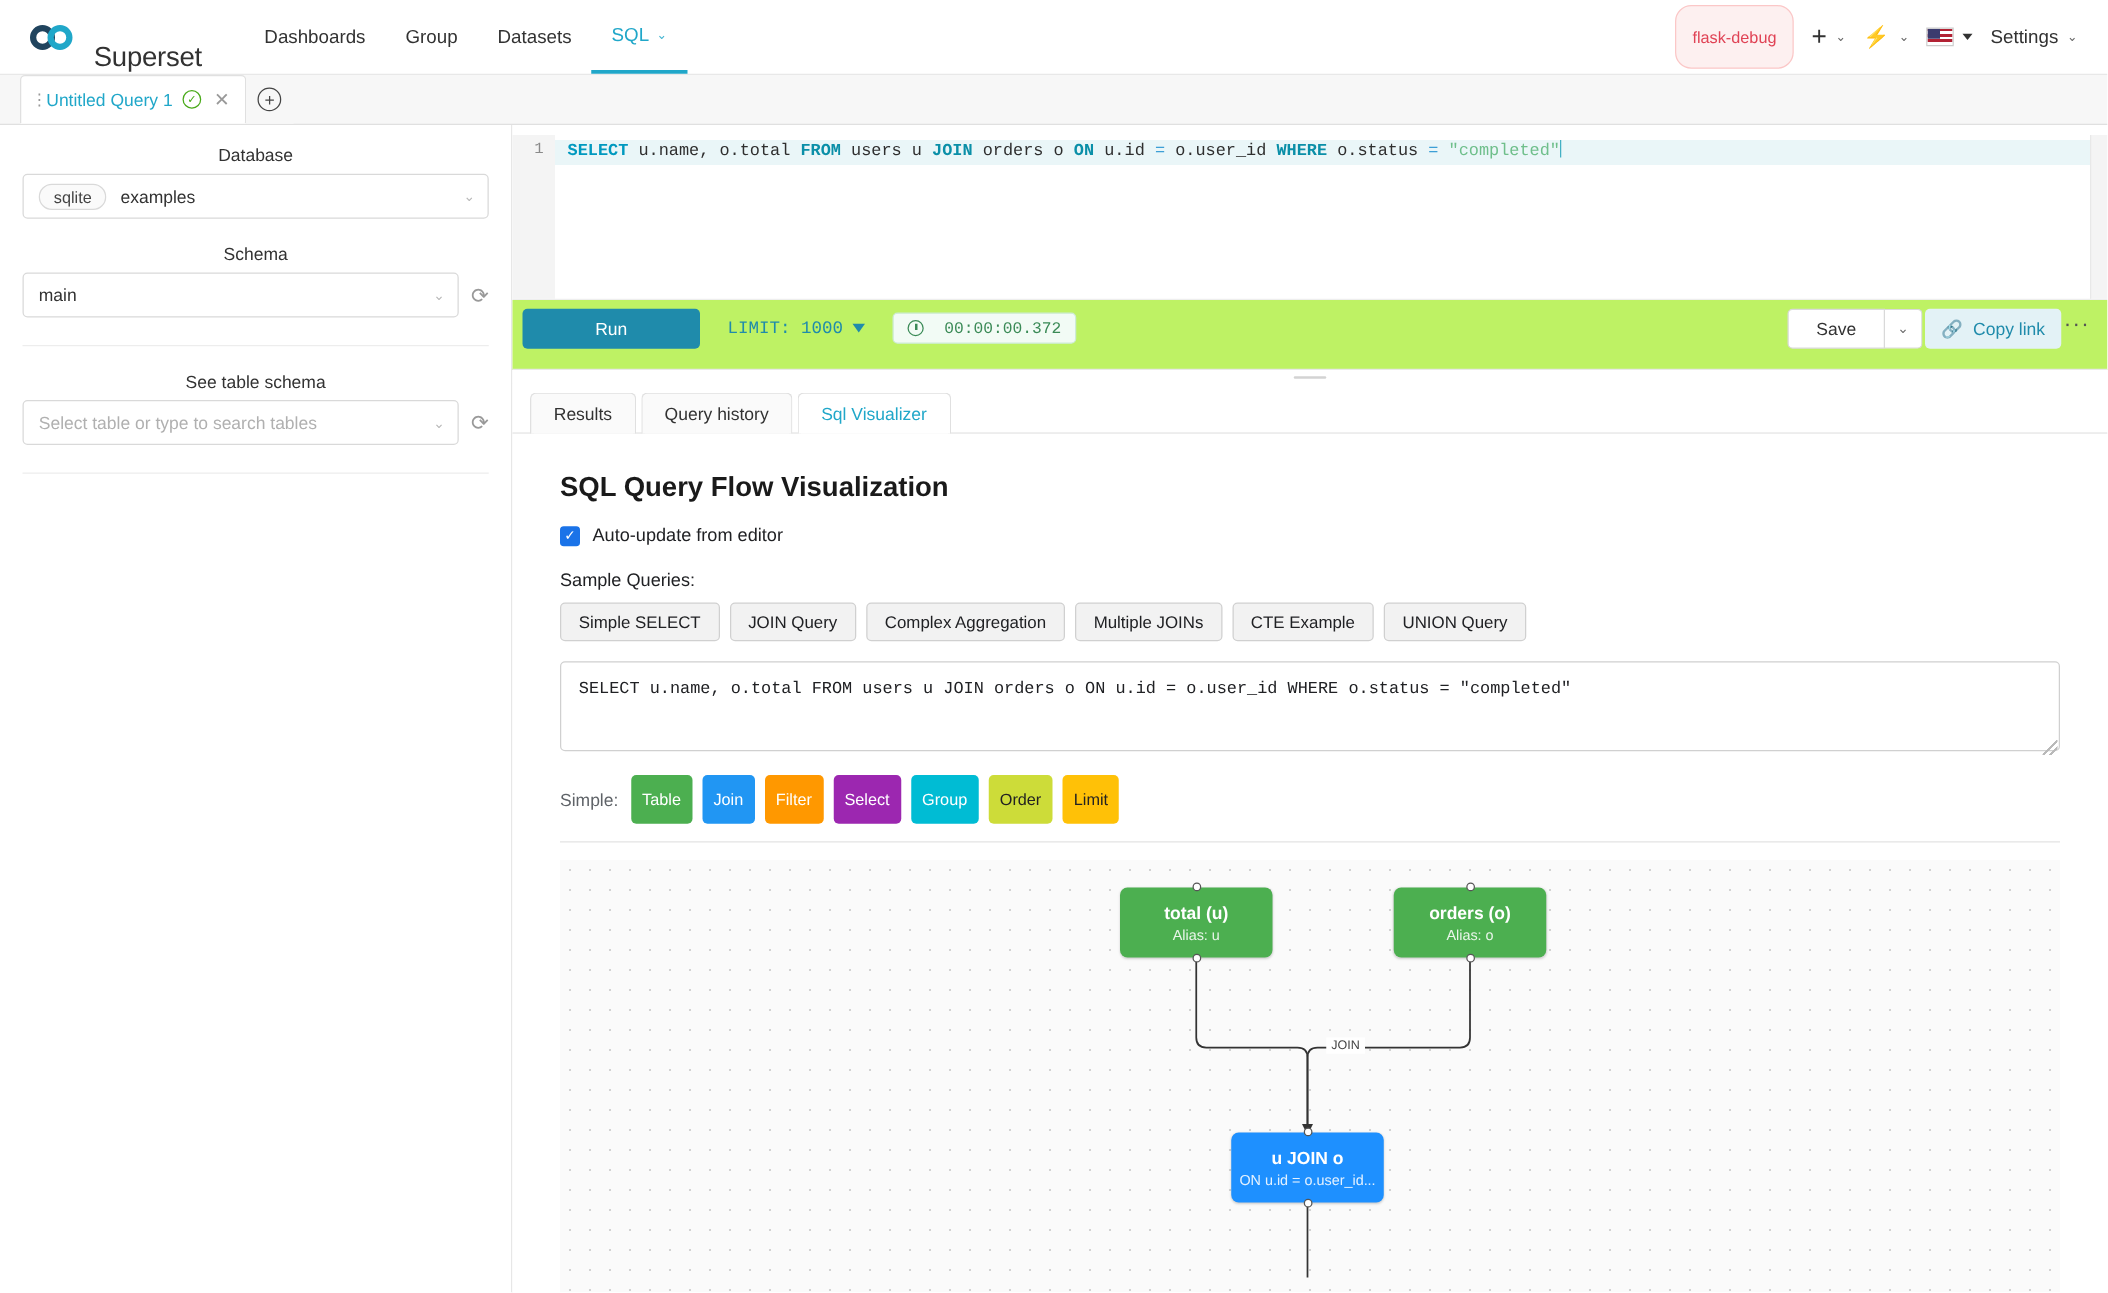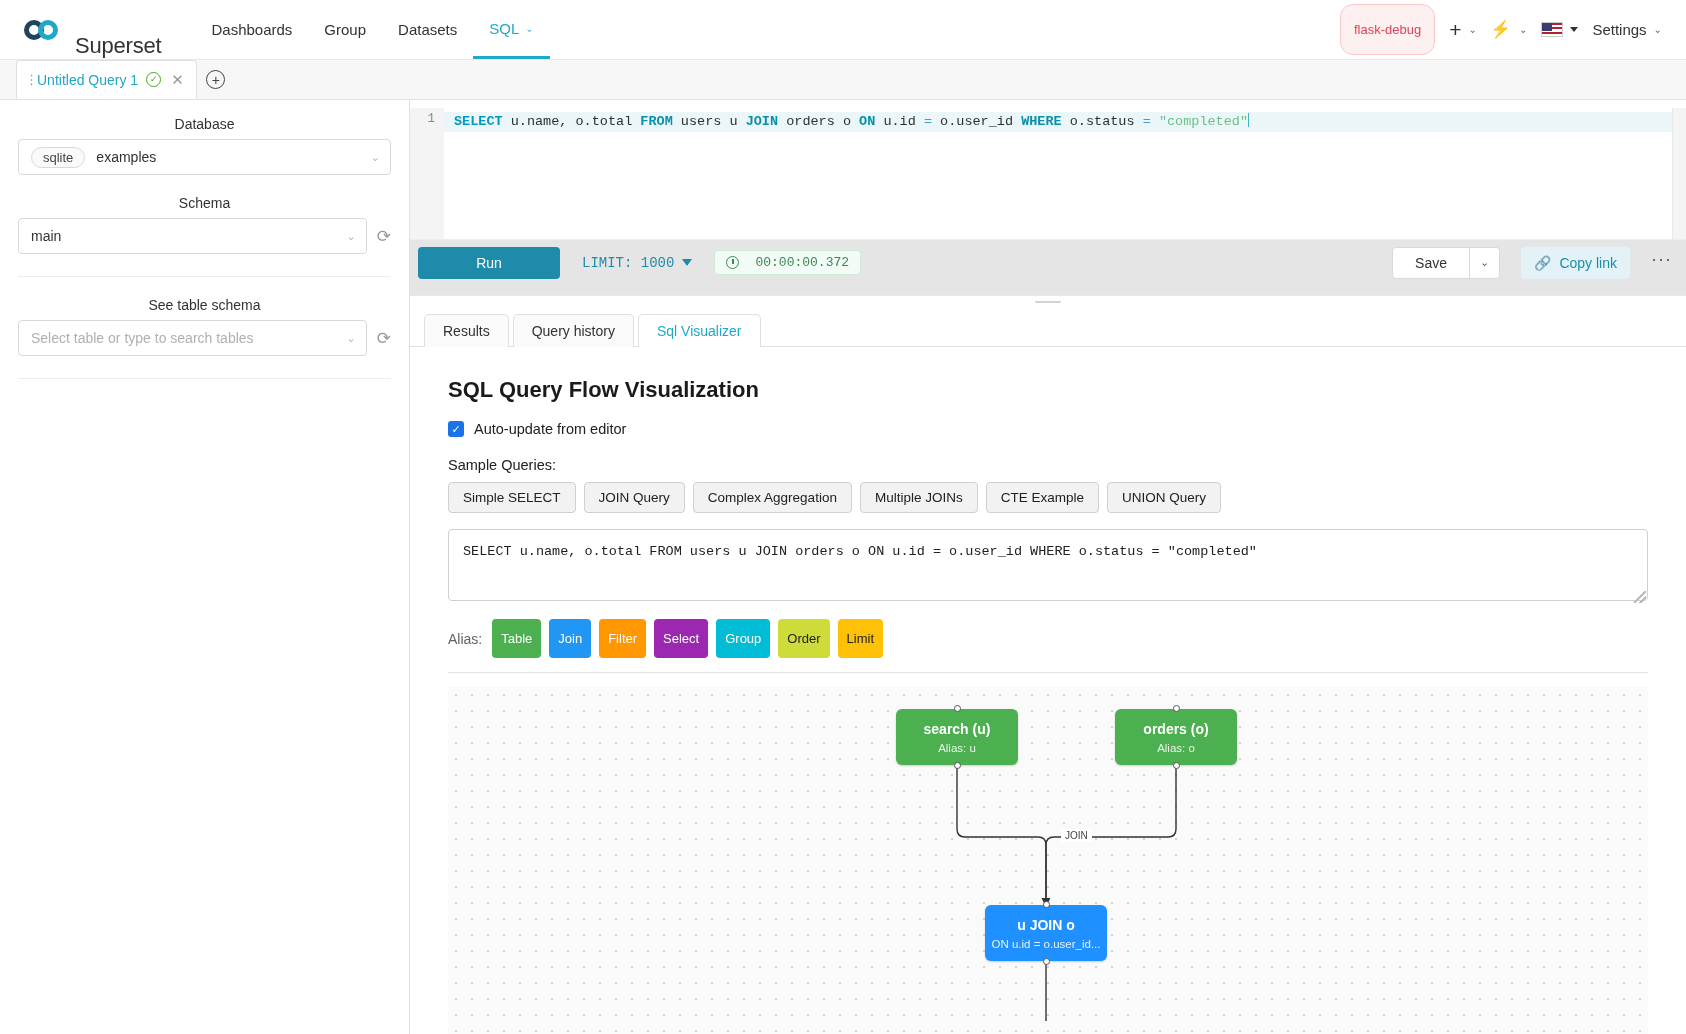--- a/index.html
+++ b/index.html
@@ -138,39 +138,39 @@
   .kw2  { color: #0b8fa8; font-weight: bold; }
   .str  { color: #6fbf8b; }
   .op   { color: #3d9fd6; }
   .plain{ color: #2f2f2f; }
   .caret-bar { display:inline-block; width:1px; height:14px; background:#43b0c4; vertical-align:-2px; }
   .editor-right-edge { width: 14px; flex: 0 0 14px; background: #f4f4f4; border-left: 1px solid #e8e8e8; }
 
   
   .toolbar {
     height: 56px; display: flex; align-items: center; padding: 0 14px 10px 8px;
-    border-bottom: 1px solid #e8e8e8; background: #e5e5e5;
+    border-bottom: 1px solid #e8e8e8; background: #bef264;
   }
   .run-btn {
     width: 142px; height: 32px; background: #1f8bab; color: #fff; border: none;
     border-radius: 4px; font-size: 14px; cursor: pointer; font-family: inherit;
   }
   .limit {
     color: #1f8bab; font-size: 14px; margin-left: 22px; cursor: pointer;
     display: flex; align-items: center; gap: 8px; font-family: "Liberation Mono", monospace;
   }
   .limit .dn { width:0;height:0;border-left:5px solid transparent;border-right:5px solid transparent;border-top:7px solid #1f8bab; }
   .timer {
     margin-left: 22px; border: 1px solid #cdebd6; background: #f2fbf5; color: #3a8a56;
     border-radius: 4px; padding: 4px 11px; font-size: 13px;
     font-family: "Liberation Mono", monospace; display: flex; align-items: center; gap: 16px;
   }
   .clock { width: 13px; height: 13px; border: 1.4px solid #3a8a56; border-radius: 50%; position: relative; }
   .clock::after { content:""; position:absolute; left:5px; top:2px; width:1.3px; height:4.5px; background:#3a8a56; }
-  .tb-right { margin-left: auto; display: flex; align-items: center; gap: 21px; }
+  .tb-right { margin-left: auto; display: flex; align-items: center; gap: 2px; }
   .save-group { display: flex; }
   .save-btn {
     border: 1px solid #d9d9d9; background: #fff; border-radius: 4px 0 0 4px;
     height: 32px; padding: 0 22px; font-size: 14px; cursor: pointer; font-family: inherit; color: #323232;
   }
   .save-caret {
     border: 1px solid #d9d9d9; border-left: none; background: #fff; border-radius: 0 4px 4px 0;
     height: 32px; width: 30px; display: flex; align-items: center; justify-content: center;
     font-size: 11px; color: #666; cursor: pointer;
   }
@@ -414,21 +414,21 @@
         <button class="sample-btn">CTE Example</button>
         <button class="sample-btn">UNION Query</button>
       </div>
 
       <div class="ta-wrap">
         <textarea class="sql-textarea" style="">SELECT u.name, o.total FROM users u JOIN orders o ON u.id = o.user_id WHERE o.status = "completed"</textarea>
         <span class="ta-grip"></span>
       </div>
 
       <div class="legend-row">
-        <span class="legend-label">Alias:</span>
+        <span class="legend-label">Simple:</span>
         <span class="chip" style="background: rgb(76, 175, 80);">Table</span>
         <span class="chip" style="background: rgb(33, 150, 243);">Join</span>
         <span class="chip" style="background: rgb(255, 152, 0);">Filter</span>
         <span class="chip" style="background: rgb(156, 39, 176);">Select</span>
         <span class="chip" style="background: rgb(0, 188, 212);">Group</span>
         <span class="chip" style="background: rgb(205, 220, 57); color: rgb(34, 34, 34);">Order</span>
         <span class="chip" style="background: rgb(255, 193, 7); color: rgb(34, 34, 34);">Limit</span>
       </div>
 
       <div class="canvas">
@@ -438,21 +438,21 @@
                 <path d="M0,0 L0,6.4 L6.4,3.2 z" fill="#333"></path>
               </marker>
             </defs>
             <path d="M728,78 L728,142 Q728,150 720,150 L606,150 Q598,150 598,158 L598,218" fill="none" stroke="#333" stroke-width="1.4"></path>
             <path d="M509,78 L509,142 Q509,150 517,150 L590,150 Q598,150 598,158 L598,218" fill="none" stroke="#333" stroke-width="1.4" marker-end="url(#arrow)"></path>
             <path d="M598,274 L598,334" stroke="#333" stroke-width="1.4" fill="none"></path>
           </svg>
         <div id="flow-nodes">
             <div class="node" style="left: 448px; top: 22px; width: 122px; height: 56px; background: rgb(76, 175, 80);">
               <span class="handle top"></span>
-              <div class="n-title">search (u)</div>
+              <div class="n-title">total (u)</div>
               <div class="n-sub">Alias: u</div>
               <span class="handle bottom"></span>
             </div>
             <div class="node" style="left: 667px; top: 22px; width: 122px; height: 56px; background: rgb(76, 175, 80);">
               <span class="handle top"></span>
               <div class="n-title">orders (o)</div>
               <div class="n-sub">Alias: o</div>
               <span class="handle bottom"></span>
             </div>
             <div class="node" style="left: 537px; top: 218px; width: 122px; height: 56px; background: rgb(30, 144, 255);">

